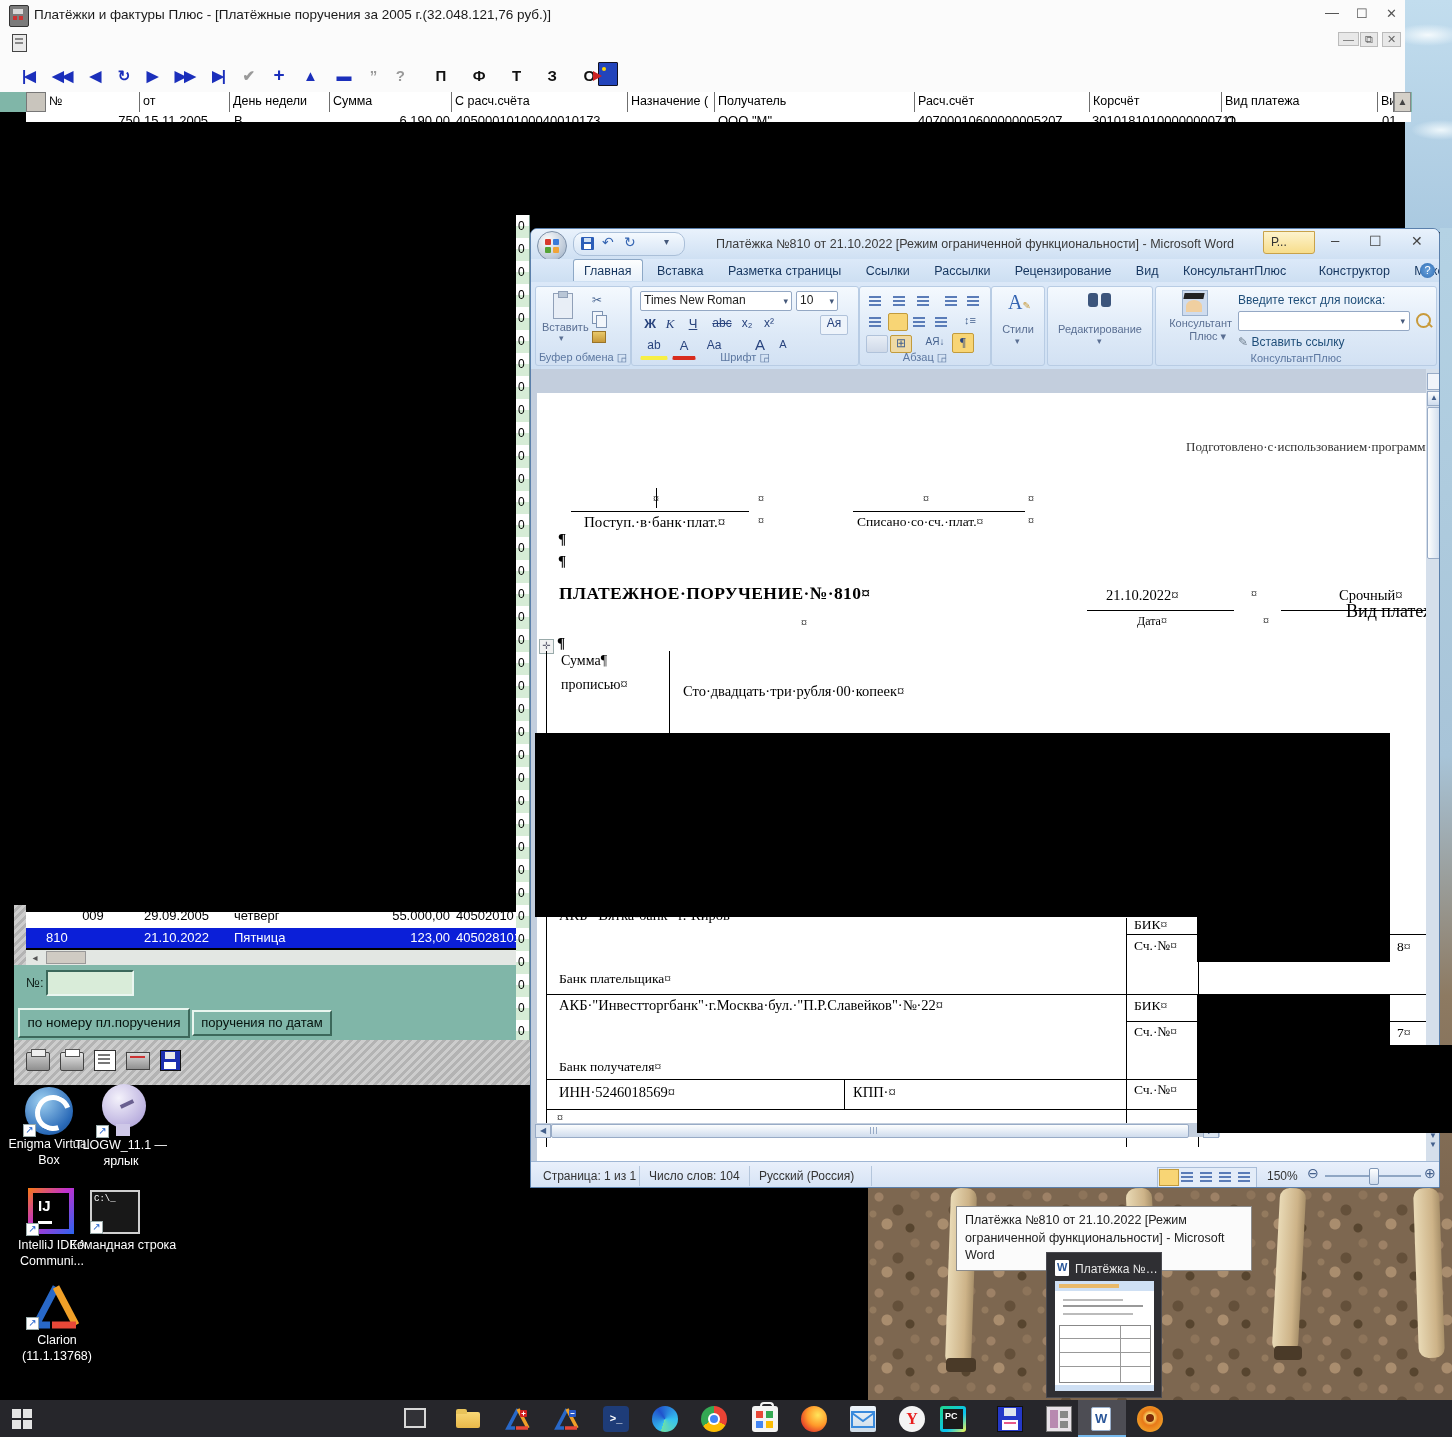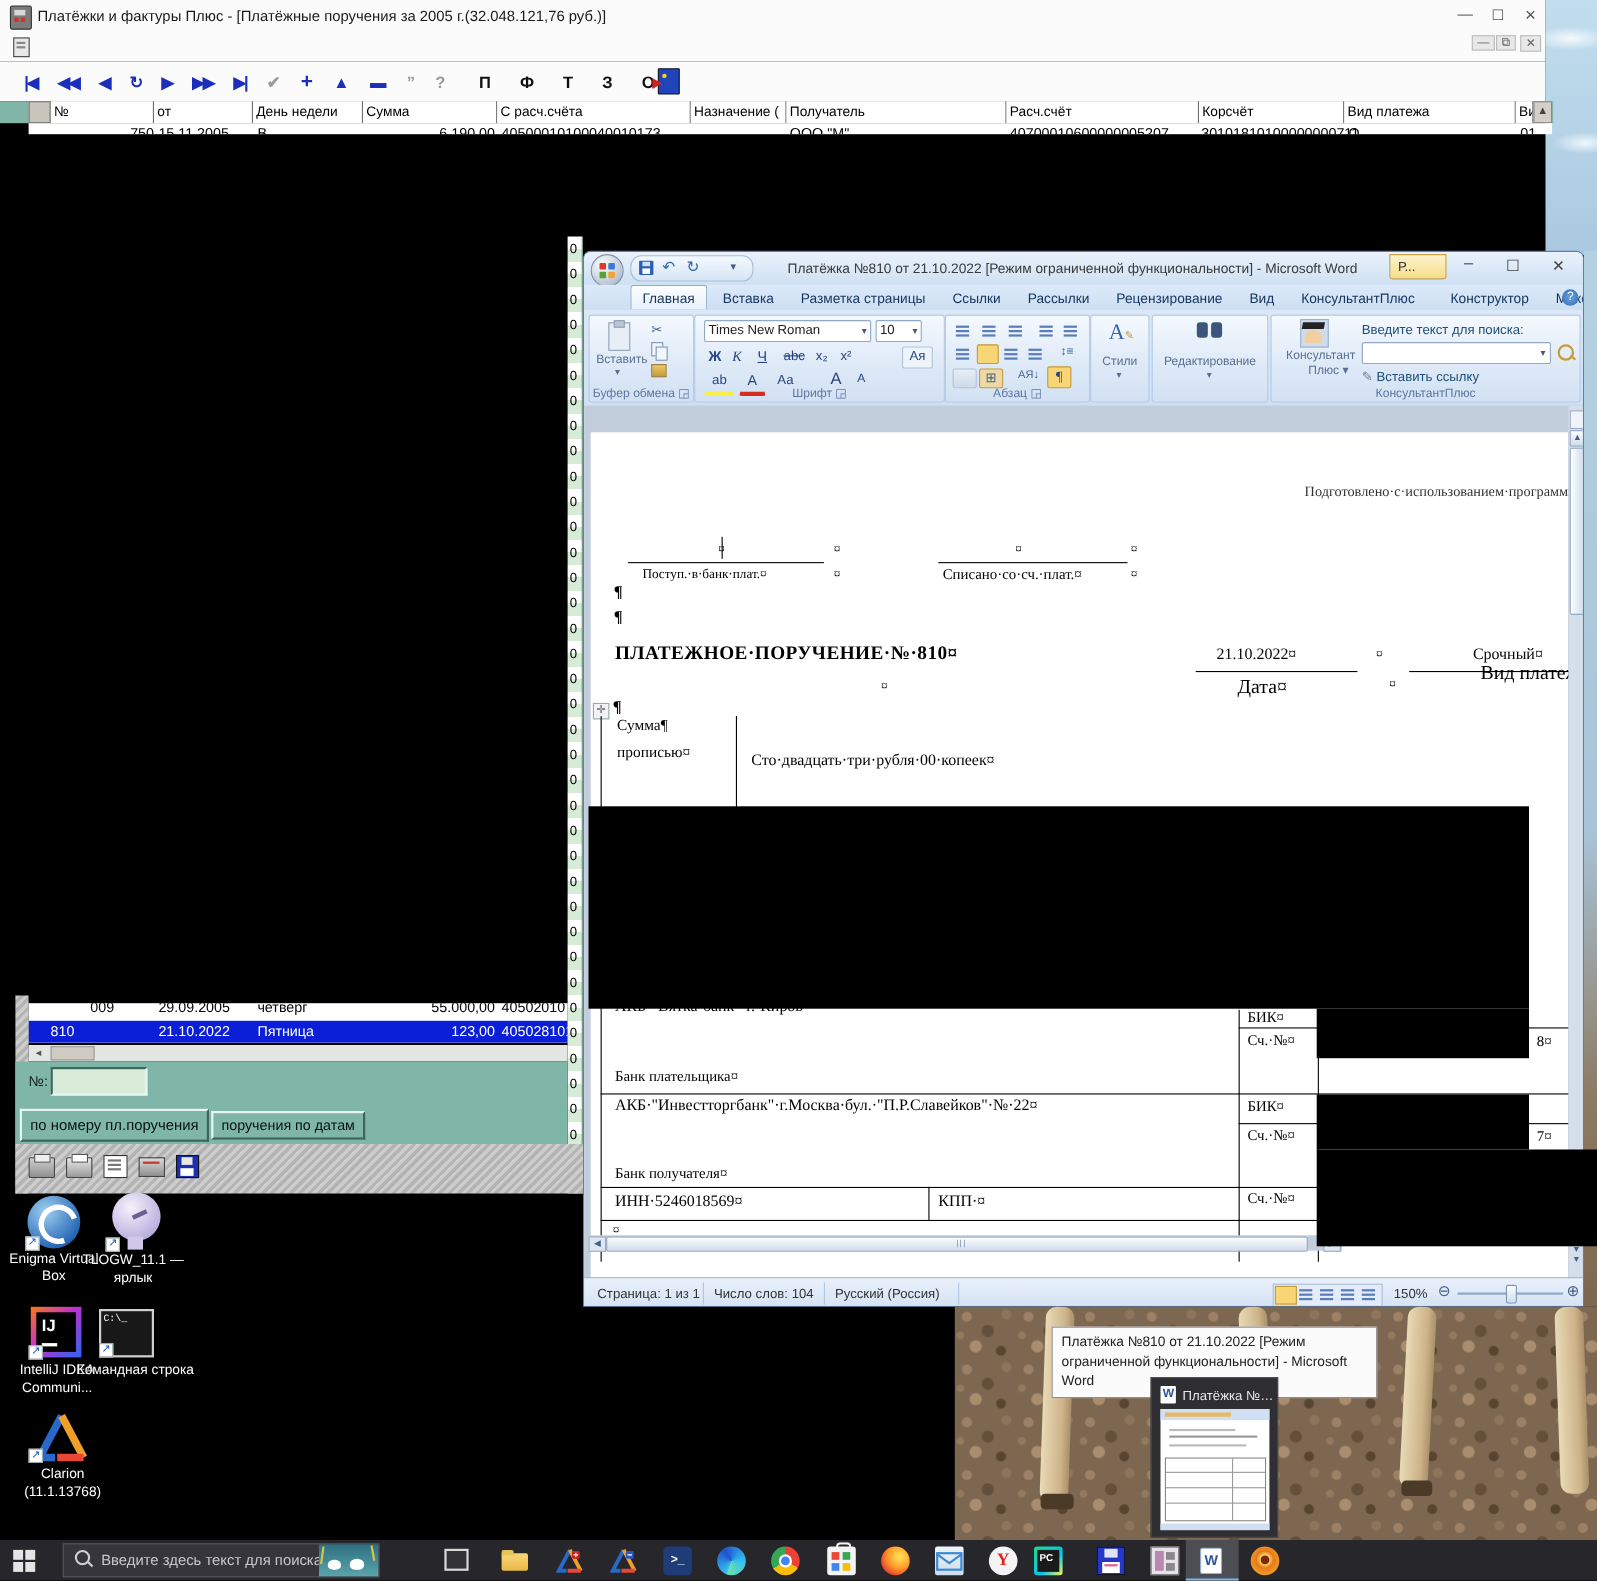--- a/index.html
+++ b/index.html
@@ -380,33 +380,33 @@
   <div class="abs" style="left:0;top:140px;width:910px;height:792px;background:#c3cedd">
     <div id="docpage">
       <span class="doctxt" style="left:649px;top:46px;font-size:13px;color:#333">Подготовлено·с·использованием·программы</span>
       <div class="abs" style="left:119px;top:95px;width:1px;height:20px;background:#000"></div>
       <span class="doctxt" style="left:116px;top:99px;font-size:12px">¤</span>
       <span class="doctxt" style="left:221px;top:99px;font-size:12px">¤</span>
       <span class="doctxt" style="left:386px;top:99px;font-size:12px">¤</span>
       <span class="doctxt" style="left:491px;top:99px;font-size:12px">¤</span>
       <div class="hline" style="left:34px;top:118px;width:178px"></div>
       <div class="hline" style="left:316px;top:118px;width:172px"></div>
-      <span class="doctxt" style="left:47px;top:121px;font-size:12px">Поступ.·в·банк·плат.¤</span>
+      <span class="doctxt" style="left:47px;top:121px;font-size:15px">Поступ.·в·банк·плат.¤</span>
       <span class="doctxt" style="left:221px;top:121px;font-size:12px">¤</span>
       <span class="doctxt" style="left:320px;top:121px;font-size:13.5px">Списано·со·сч.·плат.¤</span>
       <span class="doctxt" style="left:491px;top:121px;font-size:12px">¤</span>
       <span class="doctxt" style="left:21px;top:138px;font-size:15px;font-weight:bold">¶</span>
       <span class="doctxt" style="left:21px;top:160px;font-size:15px;font-weight:bold">¶</span>
       <span class="doctxt" style="left:22px;top:190px;font-size:17.5px;font-weight:bold;letter-spacing:.4px">ПЛАТЕЖНОЕ·ПОРУЧЕНИЕ·№·810¤</span>
       <span class="doctxt" style="left:569px;top:194px;font-size:14.5px">21.10.2022¤</span>
       <span class="doctxt" style="left:714px;top:194px;font-size:12px">¤</span>
       <span class="doctxt" style="left:802px;top:194px;font-size:14.5px">Срочный¤</span>
       <div class="hline" style="left:550px;top:217px;width:147px"></div>
       <div class="hline" style="left:744px;top:217px;width:145px"></div>
-      <span class="doctxt" style="left:588px;top:221px;font-size:18px">Дата¤</span>
+      <span class="doctxt" style="left:600px;top:221px;font-size:12px">Дата¤</span>
       <span class="doctxt" style="left:726px;top:221px;font-size:12px">¤</span>
       <span class="doctxt" style="left:809px;top:208px;font-size:18px">Вид платежа¤</span>
       <span class="doctxt" style="left:264px;top:223px;font-size:12px">¤</span>
       <div class="abs" style="left:2px;top:246px;width:13px;height:13px;background:#f2f2f2;border:1px solid #9aa;color:#667;font-size:10px;line-height:11px;text-align:center">✛</div>
       <span class="doctxt" style="left:20px;top:242px;font-size:15px;font-weight:bold">¶</span>
       <div class="vline" style="left:9px;top:258px;height:496px"></div>
       <div class="vline" style="left:132px;top:258px;height:83px"></div>
       <span class="doctxt" style="left:24px;top:260px;font-size:14px">Сумма¶</span>
       <span class="doctxt" style="left:24px;top:284px;font-size:14px">прописью¤</span>
       <span class="doctxt" style="left:146px;top:290px;font-size:14.5px">Сто·двадцать·три·рубля·00·копеек¤</span>
@@ -555,31 +555,20 @@
   </div>
 </div>
 
 <div id="taskbar">
   <div class="abs" style="left:12px;top:9px;width:20px;height:20px">
     <div class="abs" style="left:0;top:0;width:9px;height:9px;background:#e4e4e4"></div>
     <div class="abs" style="left:11px;top:0;width:9px;height:9px;background:#e4e4e4"></div>
     <div class="abs" style="left:0;top:11px;width:9px;height:9px;background:#e4e4e4"></div>
     <div class="abs" style="left:11px;top:11px;width:9px;height:9px;background:#e4e4e4"></div>
   </div>
-  <div class="abs" style="left:57px;top:3px;width:288px;height:31px;background:#35353b;border:1px solid #55555c;box-sizing:border-box">
-    <span class="abs" style="left:10px;top:5px;width:10px;height:10px;border:2px solid #cfcfcf;border-radius:50%"></span>
-    <span class="abs" style="left:21px;top:17px;width:6px;height:2px;background:#cfcfcf;transform:rotate(45deg)"></span>
-    <span class="abs nowrap" style="left:34px;top:7px;font-size:13.5px;color:#c8c8c8">Введите здесь текст для поиска</span>
-    <div class="abs" style="left:232px;top:0;width:54px;height:29px;background:linear-gradient(#2e6f80,#5aa4ac);overflow:hidden">
-      <div class="abs" style="left:8px;top:14px;width:12px;height:9px;background:#fff;border-radius:50% 50% 40% 40%"></div>
-      <div class="abs" style="left:28px;top:13px;width:13px;height:10px;background:#fff;border-radius:50% 50% 40% 40%"></div>
-      <div class="abs" style="left:2px;top:2px;width:2px;height:16px;background:#d8c44a;transform:rotate(8deg)"></div>
-      <div class="abs" style="left:48px;top:1px;width:2px;height:14px;background:#d8c44a;transform:rotate(-10deg)"></div>
-    </div>
-  </div>
   <div class="abs" style="left:404px;top:8px;width:22px;height:20px;border:2px solid #d8d8d8;box-sizing:border-box;background:rgba(255,255,255,.06)"></div>
   <div class="tbico" style="left:455px">
     <div class="abs" style="left:1px;top:6px;width:24px;height:16px;background:linear-gradient(#f8d775,#e8b84a);border-radius:2px"></div>
     <div class="abs" style="left:1px;top:3px;width:11px;height:5px;background:#e8c35a;border-radius:2px 2px 0 0"></div>
   </div>
   <svg class="tbico" style="left:505px" viewBox="0 0 52 48">
     <polyline points="26,4 6,42 20,42" fill="none" stroke="#2868c8" stroke-width="7"></polyline>
     <polyline points="26,4 46,42" fill="none" stroke="#f0a028" stroke-width="7"></polyline>
     <polyline points="22,42 46,42" fill="none" stroke="#e84838" stroke-width="7"></polyline>
     <rect x="30" y="6" width="14" height="14" fill="#d02020" rx="2"></rect>

